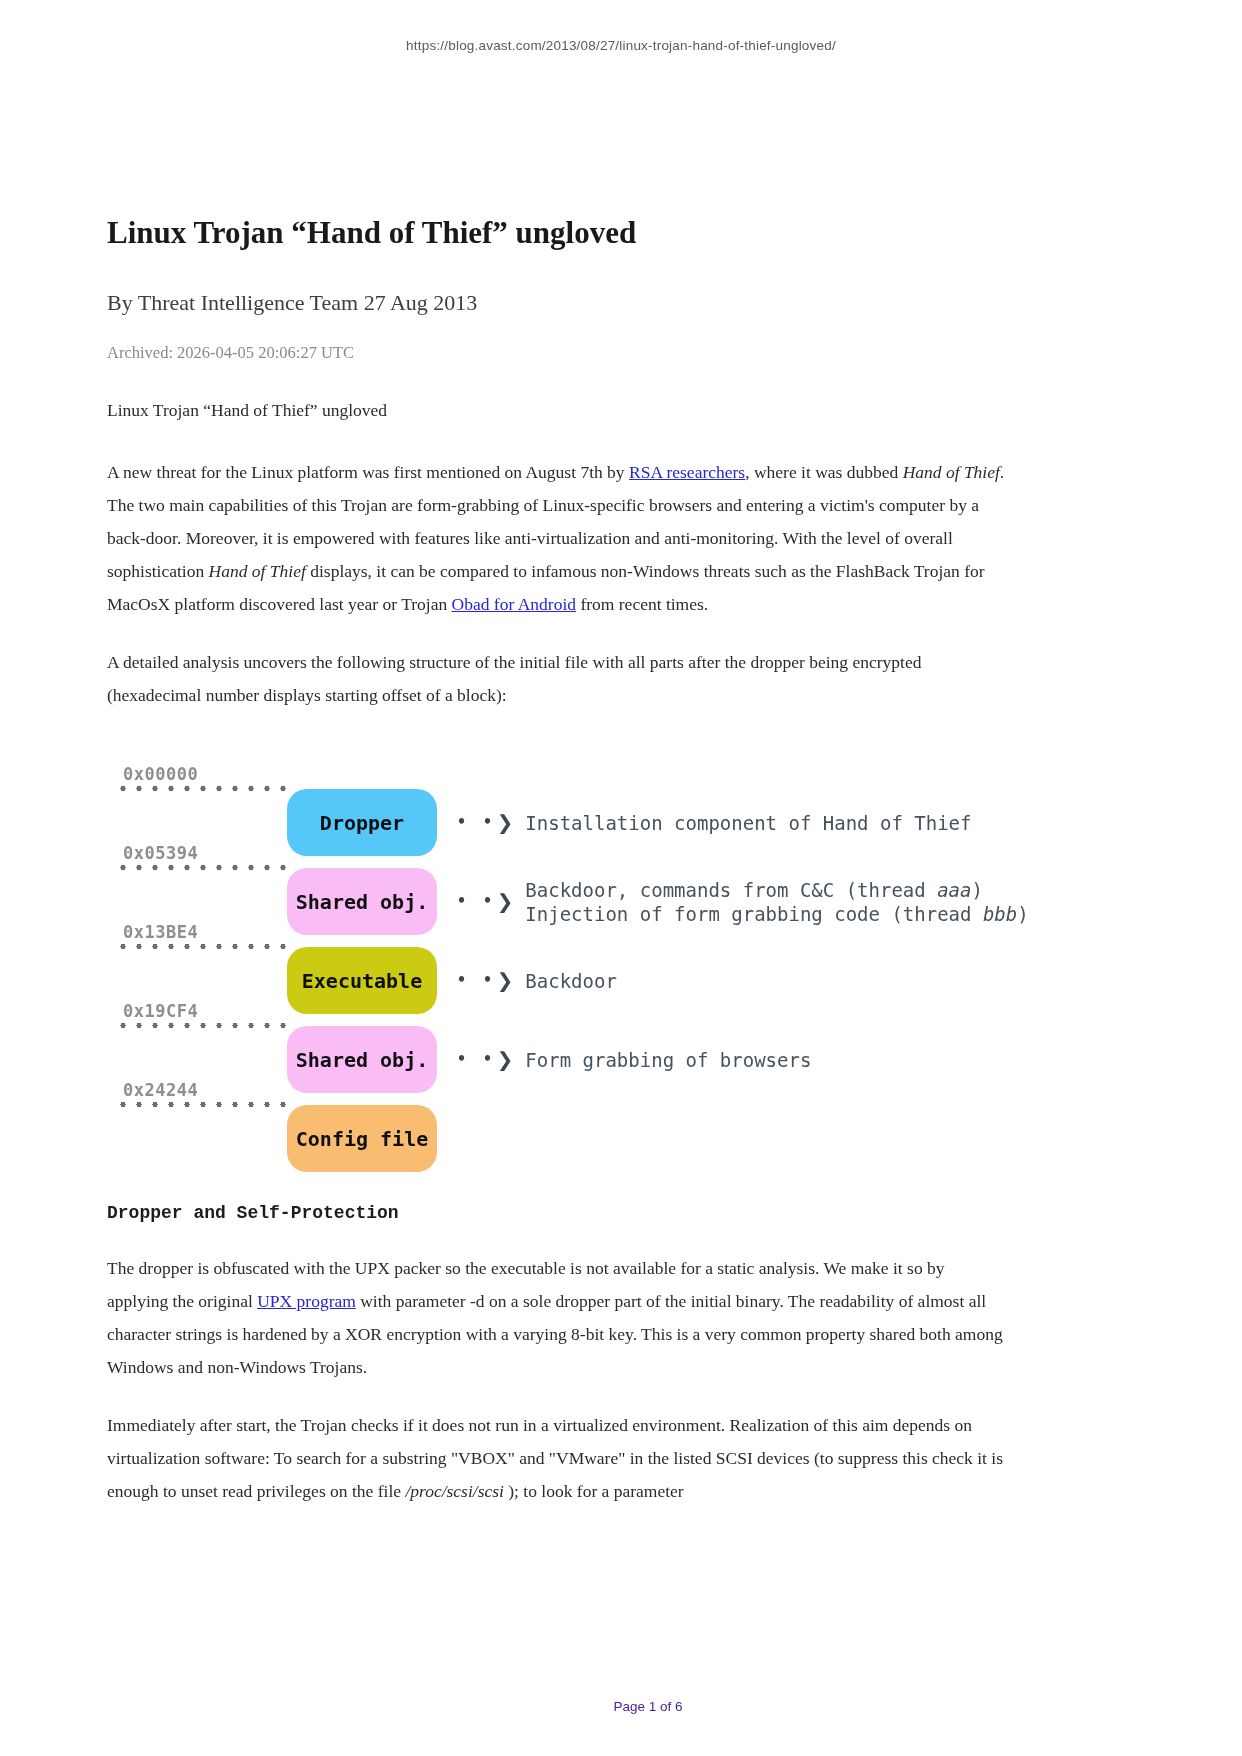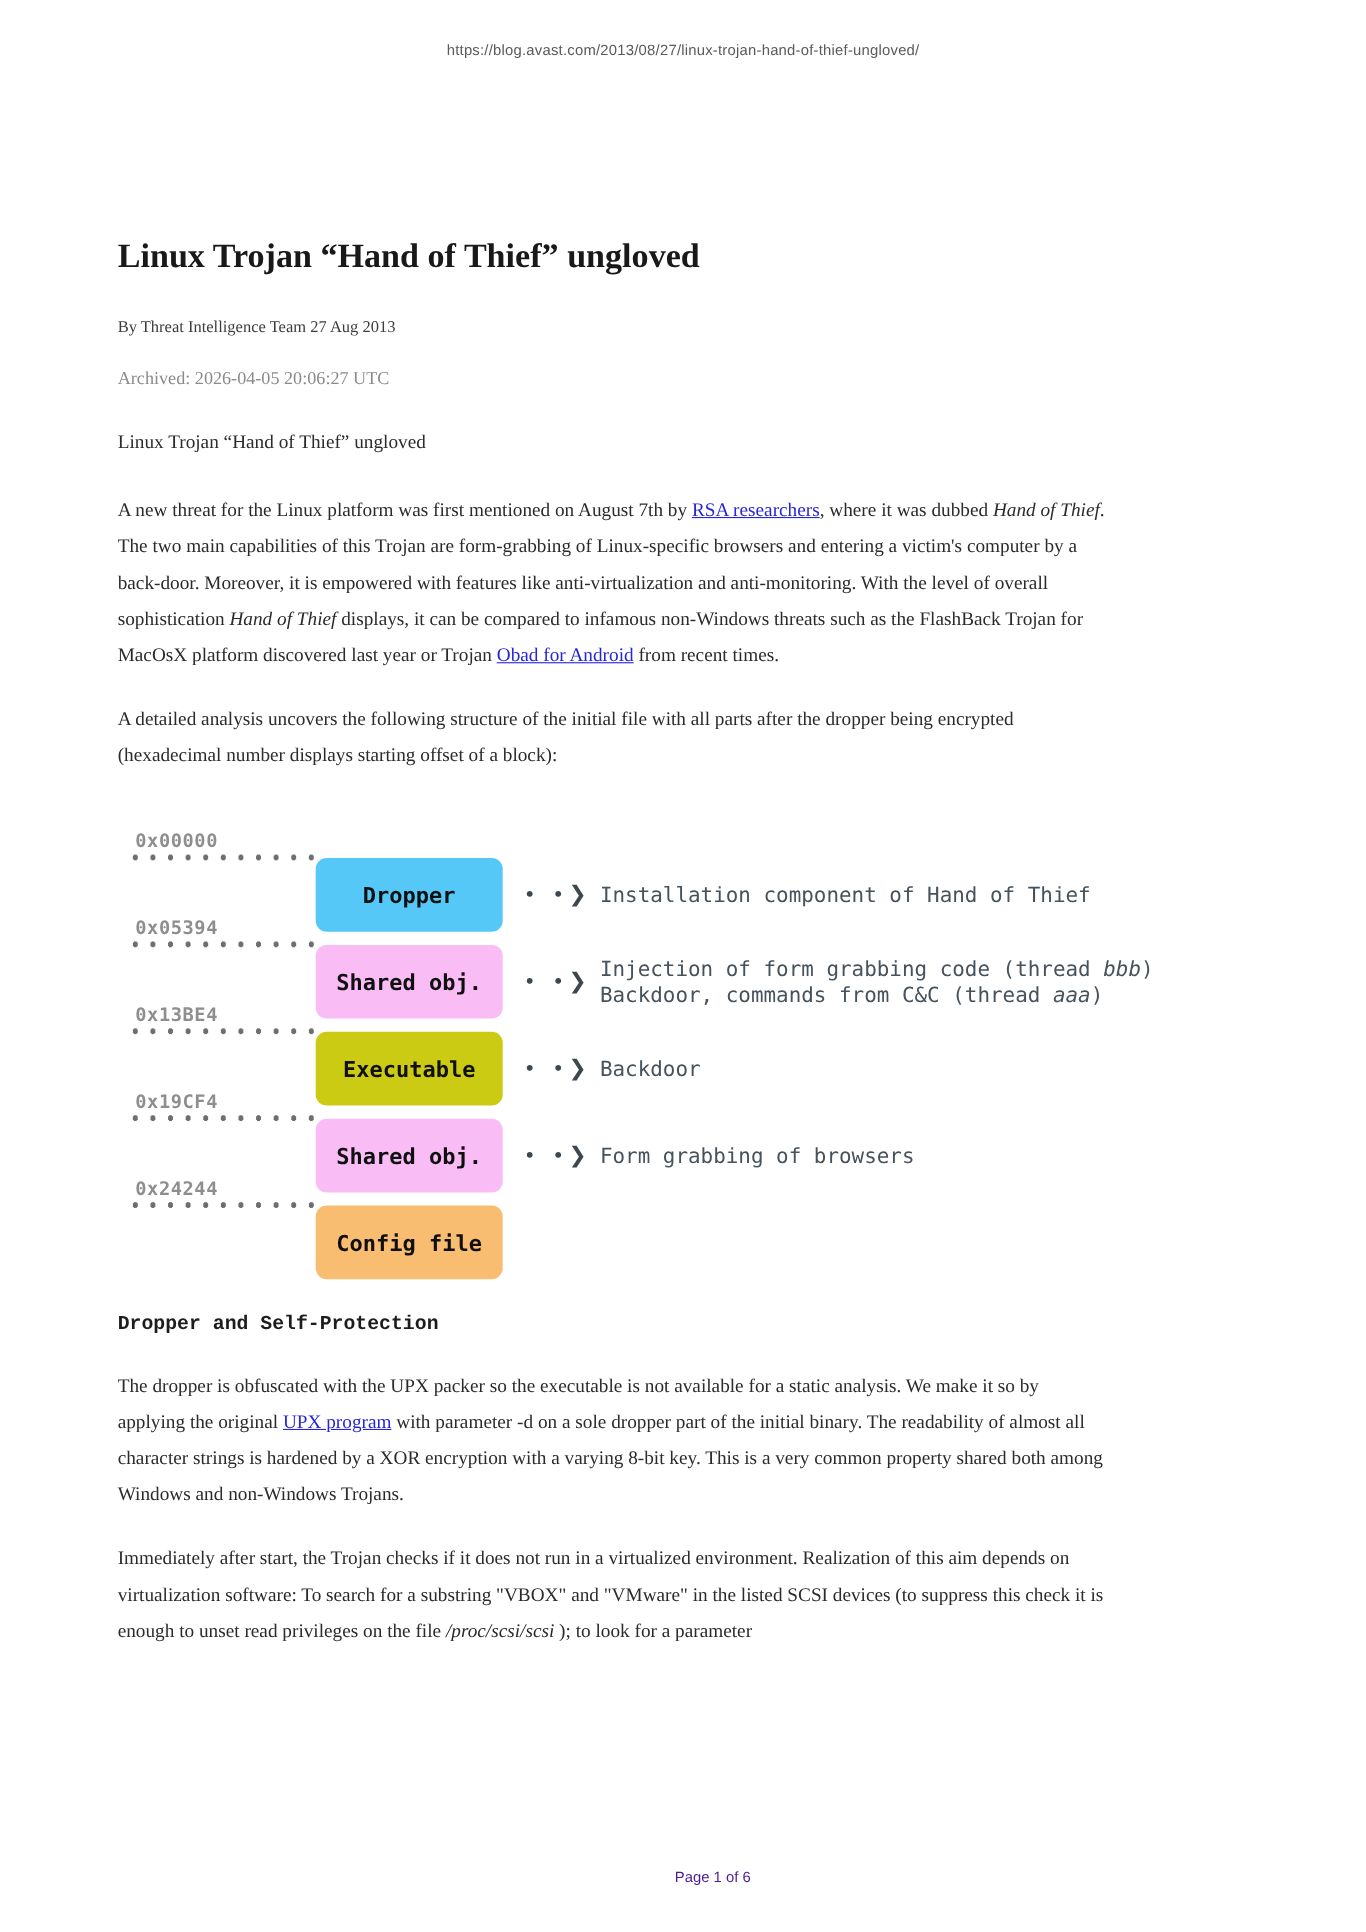--- a/index.html
+++ b/index.html
@@ -6,39 +6,39 @@
   body{
     width:1242px;height:1756px;background:#ffffff;position:relative;
     font-family:"Liberation Serif", serif;color:#2b2b2b;overflow:hidden;
   }
   .url-bar{
     position:absolute;top:38px;left:0;width:100%;text-align:center;
     font-family:"Liberation Sans", sans-serif;font-size:13.5px;color:#5a5a5a;letter-spacing:.2px;
   }
   .content{position:absolute;left:107px;top:16px;width:903px;}
   .title{margin:198px 0 0;font-size:31px;line-height:38px;font-weight:bold;color:#191919;}
-  .byline{margin-top:38px;font-size:15px;color:#3d3d3d;}
+  .byline{margin-top:38px;font-size:22px;color:#3d3d3d;}
   .archived{margin-top:27px;font-size:16.5px;color:#8a8a8a;}
   .subtitle{margin-top:37px;font-size:17.5px;color:#2b2b2b;}
   .para{margin:25px 0 0;font-size:17.5px;line-height:33px;color:#2b2b2b;}
   .para.p1{margin-top:35px;}
   a.link{color:#2626d6;text-decoration:underline;cursor:pointer;}
   em{}
   .sec-heading{margin-top:31px;font-size:18px;font-weight:bold;color:#1d1d1d;font-family:Liberation Mono, monospace;}
 
   
   .diagram{margin-top:77px;font-family:"DejaVu Sans Mono", monospace;}
   .drow{position:relative;display:flex;align-items:center;height:67px;margin-bottom:12px;}
   .doffset{position:absolute;left:12px;top:-25px;width:178px;}
   .dofflabel{display:block;font-size:17px;font-weight:bold;color:#8e8e8e;letter-spacing:.5px;padding-left:4px;}
   .ddots{display:block;margin-top:1px;height:7px;width:172px;
     background-image:radial-gradient(circle 2.6px at 4px 3.5px,#6e6e6e 97%,transparent);
     background-size:16px 7px;background-repeat:repeat-x;}
   .dbox{
-    margin-left:180px;width:170px;height:67px;border-radius:10px;
+    margin-left:180px;width:150px;height:67px;border-radius:20px;
     display:flex;align-items:center;justify-content:center;
     font-size:20px;font-weight:bold;color:#101010;flex:none;
   }
   .dannot{display:flex;align-items:center;margin-left:20px;}
   .darrow{display:flex;align-items:center;color:#3c4850;margin-right:12px;flex:none;}
   .adots{font-size:15px;letter-spacing:4px;font-weight:bold;position:relative;top:-1px;}
   .achev{font-size:27px;font-weight:bold;line-height:1;margin-left:1px;}
   .dlines{font-size:19px;line-height:24px;color:#46525c;font-weight:500;white-space:nowrap;}
 
   .page-footer{
@@ -82,22 +82,22 @@
           <span class="dofflabel">0x05394</span>
           <span class="ddots"></span>
         </div>
         <div class="dbox" style="background: rgb(249, 188, 245);">Shared obj.</div>
         <div class="dannot">
           <span class="darrow">
             <span class="adots">• •</span>
             <span class="achev">❯</span>
           </span>
           <div class="dlines">
+            <div><span>Backdoor, commands from C&amp;C (thread </span><em>aaa</em><span>)</span></div>
             <div><span>Injection of form grabbing code (thread </span><em>bbb</em><span>)</span></div>
-            <div><span>Backdoor, commands from C&amp;C (thread </span><em>aaa</em><span>)</span></div>
           </div>
         </div>
       </div>
       <div class="drow">
         <div class="doffset">
           <span class="dofflabel">0x13BE4</span>
           <span class="ddots"></span>
         </div>
         <div class="dbox" style="background: rgb(203, 203, 20);">Executable</div>
         <div class="dannot">

